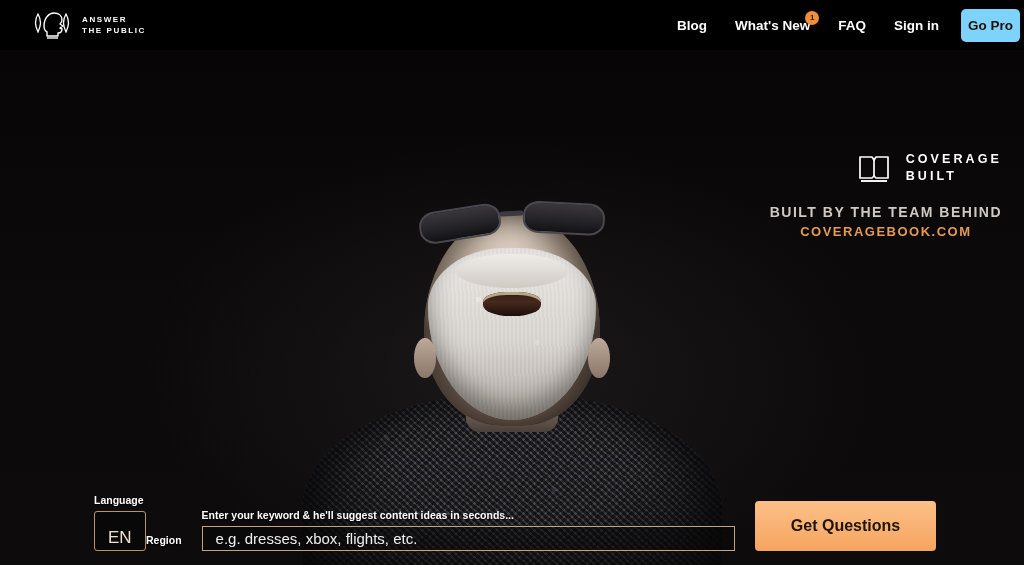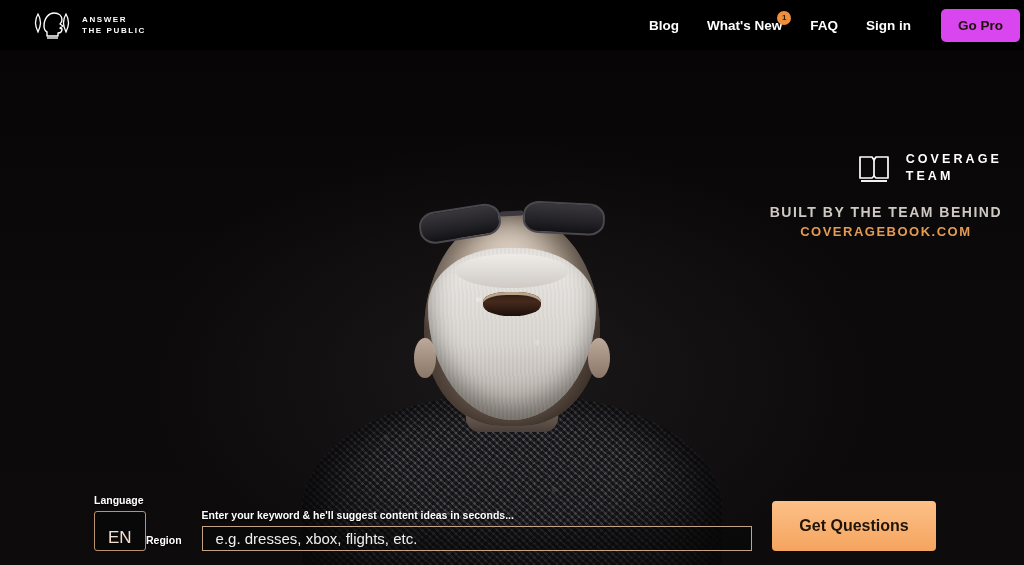--- a/index.html
+++ b/index.html
@@ -29,35 +29,35 @@
     font-size: 8px; font-weight: bold;
     letter-spacing: 1.6px; line-height: 11px;
   }
 
   .nav { margin-left: auto; display: flex; align-items: center; margin-right: 16px; }
   .nav-link {
     color: #ffffff; font-size: 13.5px; font-weight: bold;
     text-decoration: none; margin-right: 28px;
     position: relative; white-space: nowrap; cursor: pointer;
   }
-  .nav-link:last-of-type { margin-right: 30px; }
+  .nav-link:last-of-type { margin-right: 22px; }
   .nav-badge {
     position: absolute; top: -7px; right: -9px;
     width: 14px; height: 14px; border-radius: 50%;
     background: #ef8f3c; color: #2b1a08;
     font-size: 8px; font-weight: bold;
     display: flex; align-items: center; justify-content: center;
     line-height: 1;
   }
   .btn-pro {
-    background: #d946ef;
+    background: #7dd3fc;
     color: #1a1208;
     font-size: 13.5px; font-weight: bold;
     border: none; border-radius: 5px;
-    padding: 9px 17px;
+    padding: 9px 7px;
     cursor: pointer;
     font-family: "Liberation Sans", sans-serif;
   }
 
   
   .hero {
     position: absolute; top: 50px; left: 0;
     width: 1024px; height: 515px;
     background: #404040;
     overflow: hidden;
@@ -230,21 +230,21 @@
     width: 100%; color: #ffffff;
     background: rgba(8,7,8,0.42);
     border: 1px solid #c2a384;
     border-radius: 0;
     font-size: 15px;
     height: 25px; line-height: 40px;
   }
   .ctl-keyword::placeholder { color: #efefef; opacity: 1; }
   .btn-go {
     margin-left: 20px;
-    width: 164px; height: 50px;
+    width: 181px; height: 50px;
     border: none; border-radius: 4px;
     background: linear-gradient(180deg,#fcc087 0%, #f5a45f 100%);
     color: #201408;
     font-size: 16px; font-weight: bold;
     font-family: "Liberation Sans", sans-serif;
     cursor: pointer;
   }
 </style>
 </head>
 <body>
@@ -319,21 +319,21 @@
       <div class="cb-row">
         <span class="cb-mark">
           <svg viewBox="0 0 36 36" width="36" height="36">
             <path d="M4 7 H16 L18 10 L20 7 H32 V28 H20 L18 26 L16 28 H4 Z" fill="none" stroke="#ffffff" stroke-width="1.7" stroke-linejoin="round"></path>
             <line x1="18" y1="10" x2="18" y2="26" stroke="#ffffff" stroke-width="1.7"></line>
             <line x1="5" y1="31" x2="31" y2="31" stroke="#ffffff" stroke-width="1.9"></line>
           </svg>
         </span>
         <span class="cb-name">
           <span>COVERAGE</span><br>
-          <span>TEAM</span>
+          <span>BUILT</span>
         </span>
       </div>
       <div class="cb-built">BUILT BY THE TEAM BEHIND</div>
       <a class="cb-url" href="#">COVERAGEBOOK.COM</a>
     </div>
 
     <div class="form">
 
       <div class="field">
         <span class="field-label">Language</span>

